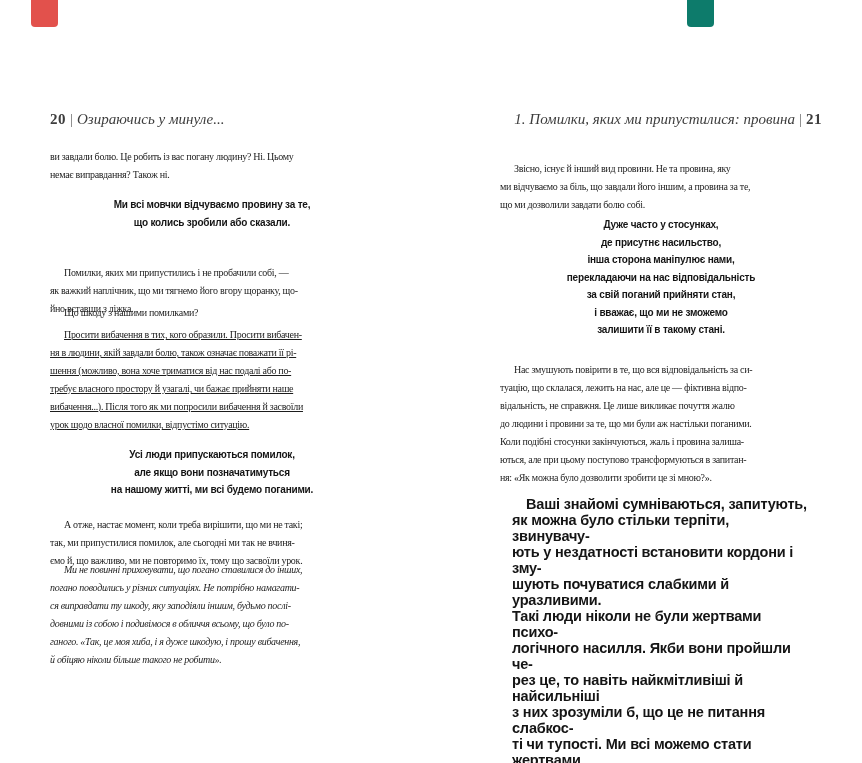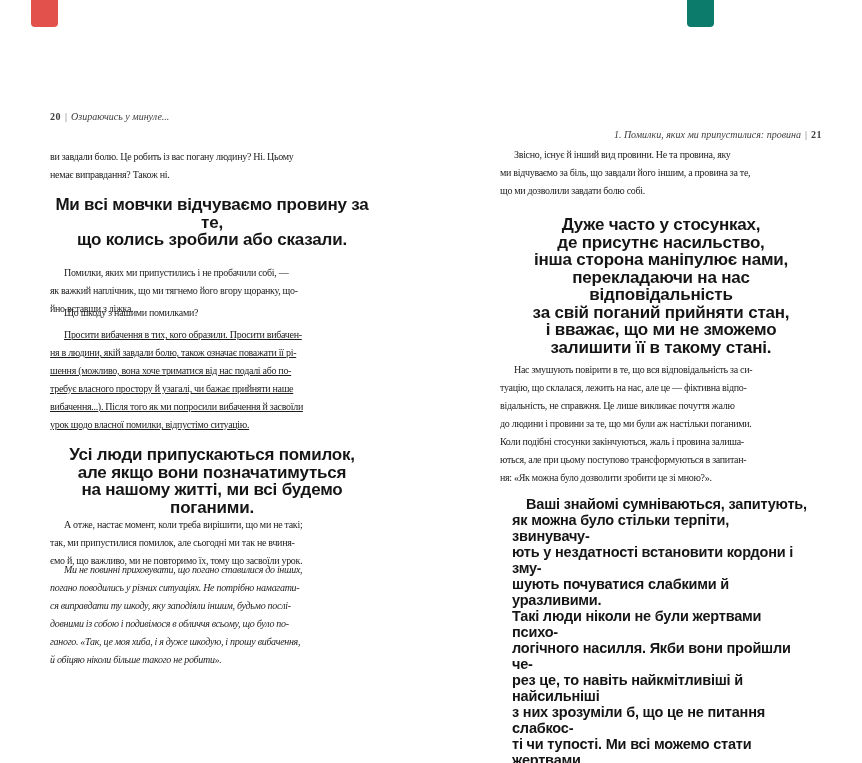--- a/index.html
+++ b/index.html
@@ -20,46 +20,46 @@
   .ribbon.right { left: 687px; }
 
   .page {
     position: absolute; top: 105px; height: 600px;
   }
   .page.left-page  { left: 50px;  width: 324px; }
   .page.right-page { left: 500px; width: 322px; }
 
   .running-header {
     position: absolute; top: 6px; left: 0; right: 0;
-    font-size: 10px; color: #3d3d3d;
+    font-size: 15px; color: #3d3d3d;
     white-space: nowrap;
   }
   .left-page  .running-header { text-align: left; }
-  .right-page .running-header { text-align: right; margin-top: 18px; }
+  .right-page .running-header { text-align: right; }
   .running-header .pgnum { font-weight: bold; font-style: normal; letter-spacing: .5px; }
   .running-header .sep   { color: #6f6f6f; font-style: normal; padding: 0 4px; font-weight: 300; }
   .running-header .rh-title { font-style: italic; }
 
   .block {
     position: absolute; left: 0; right: 0;
     white-space: pre-line;
   }
   .serif-para {
     font-family: "Liberation Serif", "DejaVu Serif", serif;
     font-size: 10px; line-height: 18px;
     letter-spacing: -0.3px;
     color: #1d1d1d;
     text-align: left;
   }
   .serif-para.indent { text-indent: 14px; }
 
   .bold-center {
     font-family: "Liberation Sans", "DejaVu Sans", sans-serif;
     font-weight: bold;
-    font-size: 17px; line-height: 17.5px;
+    font-size: 10px; line-height: 17.5px;
     letter-spacing: -0.2px;
     color: #151515;
     text-align: center;
   }
   .bold-tight {
     font-family: "Liberation Sans", "DejaVu Sans", sans-serif;
     font-weight: bold;
     font-size: 14.5px; line-height: 16px;
     letter-spacing: -0.2px;
     color: #151515;
@@ -71,21 +71,21 @@
   
   .lp-b0 { top: 43px; }
   .lp-b1 { top: 91px; }
   .lp-b2 { top: 159px; }
   .lp-b3 { top: 199px; }
   .lp-b4 { top: 221px; text-decoration: underline; }
   .lp-b5 { top: 341px; }
   .lp-b6 { top: 411px; }
   .lp-b7 { top: 456px; font-style: italic; }
 
-  .rp-b0 { top: 41px; }
+  .rp-b0 { top: 55px; }
   .rp-b1 { top: 111px; }
   .rp-b2 { top: 256px; }
   .rp-b3 { top: 391px; }
 </style>
 </head>
 <body>
 
 <div class="ribbon left" style="background: rgb(226, 81, 76);"></div>
 <div class="ribbon right" style="background: rgb(13, 123, 107);"></div>
 

